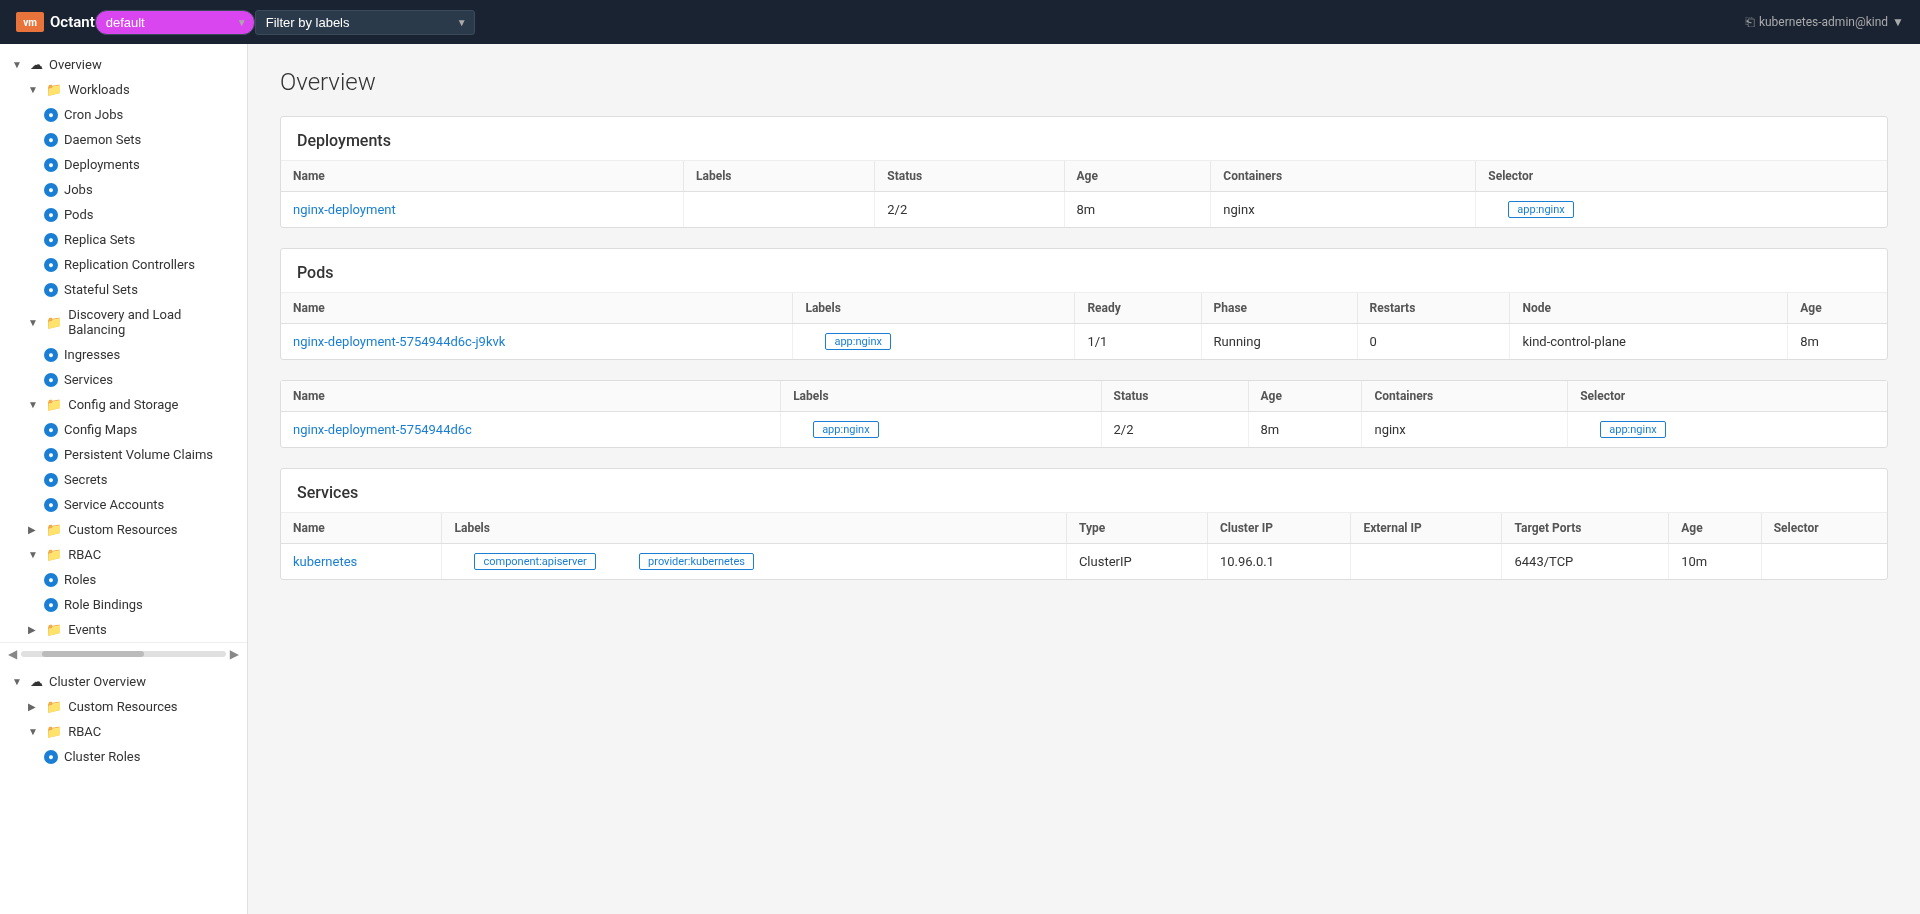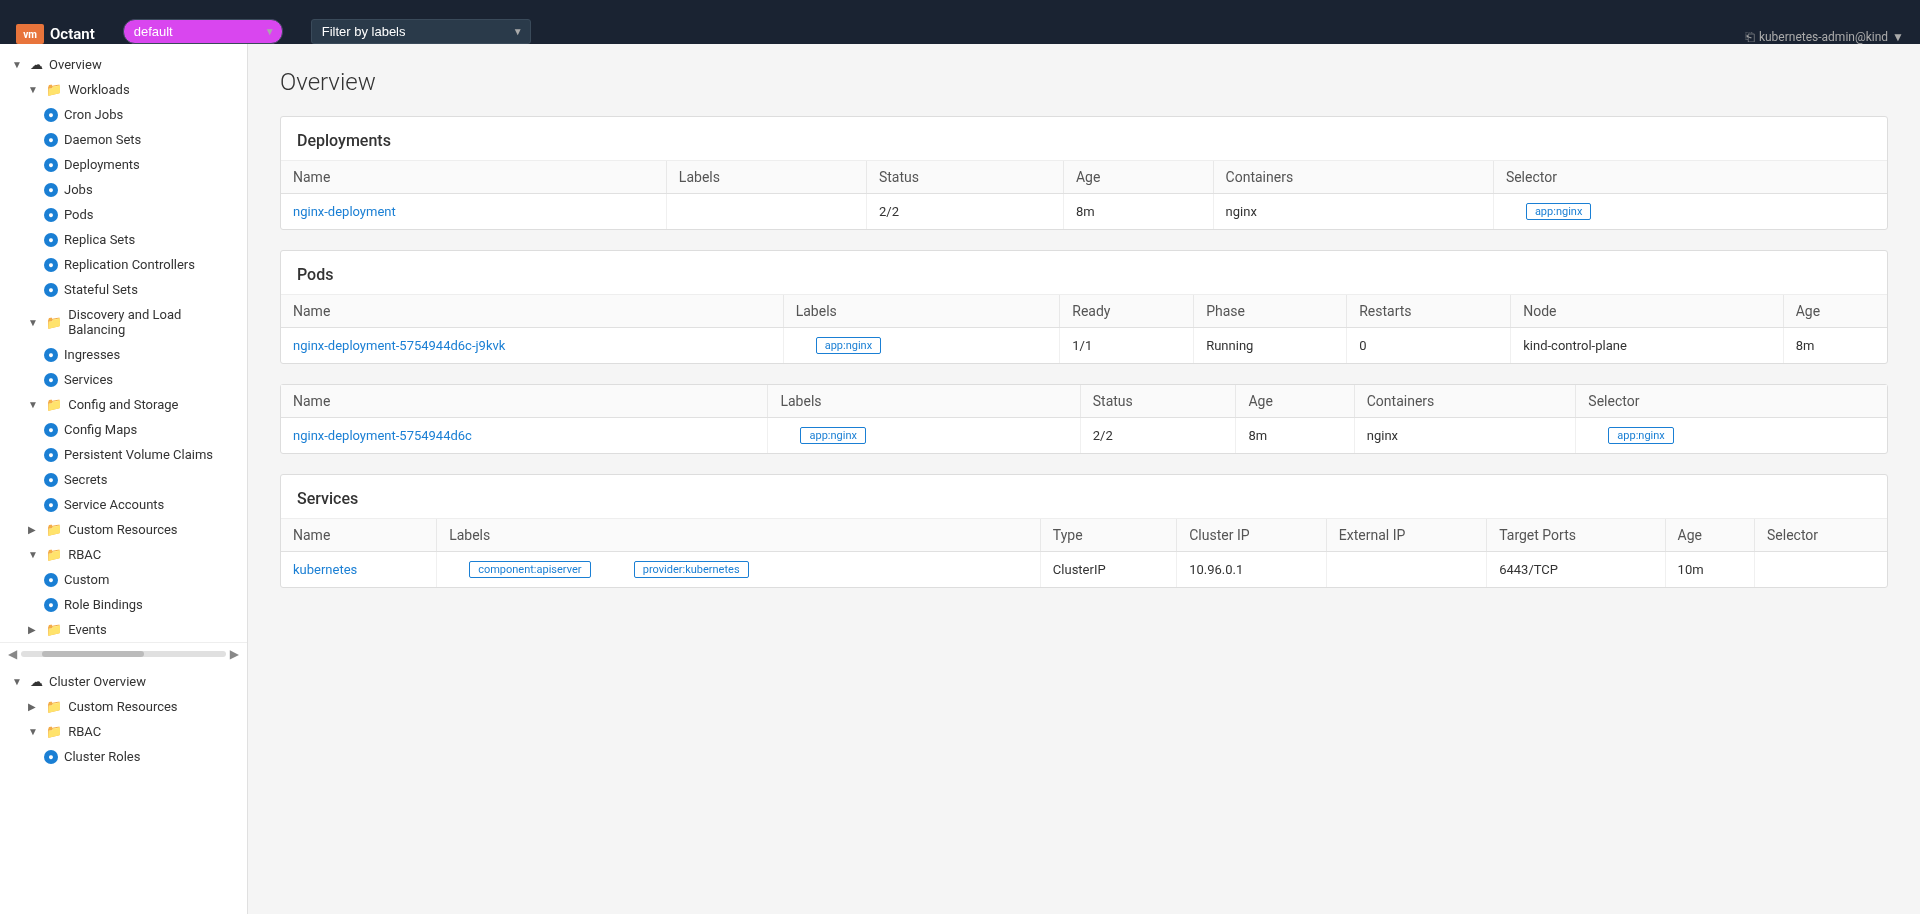--- a/index.html
+++ b/index.html
@@ -3,23 +3,23 @@
   <meta charset="utf-8">
   <style>
     * { box-sizing: border-box; margin: 0; padding: 0; }
     body { font-family: -apple-system, BlinkMacSystemFont, 'Segoe UI', Roboto, sans-serif; font-size: 13px; background: #f5f5f5; color: #333; }
 
     
     .top-nav {
       background: #1a2332;
       height: 44px;
       display: flex;
-      align-items: flex-end;
+      align-items: center;
       padding: 0 16px;
-      gap: 28px;
+      gap: 0;
       position: fixed;
       top: 0; left: 0; right: 0;
       z-index: 100;
     }
     .top-nav-brand {
       display: flex; align-items: center; gap: 6px; color: #fff; font-size: 15px; font-weight: 600;
     }
     .vm-logo {
       width: 28px; height: 20px; background: #e8743b; border-radius: 2px;
       display: flex; align-items: center; justify-content: center; color: #fff; font-size: 10px; font-weight: bold;
@@ -101,21 +101,21 @@
     
     table {
       width: 100%; border-collapse: collapse;
     }
     thead th {
       background: #fafafa;
       border-bottom: 1px solid #e0e0e0;
       border-right: 1px solid #e8e8e8;
       padding: 8px 12px;
       text-align: left;
-      font-size: 14px; font-weight: 400; color: #555;
+      font-size: 12px; font-weight: 700; color: #555;
       white-space: nowrap;
     }
     thead th:last-child { border-right: none; }
     tbody td {
       padding: 8px 12px;
       border-bottom: 1px solid #f0f0f0;
       border-right: 1px solid #f0f0f0;
       font-size: 13px; color: #333;
       vertical-align: middle;
     }
@@ -262,21 +262,21 @@
       <span>Custom Resources</span>
     </div>
 
     <div class="sidebar-item indent-1">
       <span class="tree-arrow">▼</span>
       <span>📁</span>
       <span>RBAC</span>
     </div>
     <div class="sidebar-item indent-2">
       <span class="icon-circle blue">●</span>
-      <span>Custom</span>
+      <span>Roles</span>
     </div>
     <div class="sidebar-item indent-2">
       <span class="icon-circle blue">●</span>
       <span>Role Bindings</span>
     </div>
 
     <div class="sidebar-item indent-1">
       <span class="tree-arrow">▶</span>
       <span>📁</span>
       <span>Events</span>

